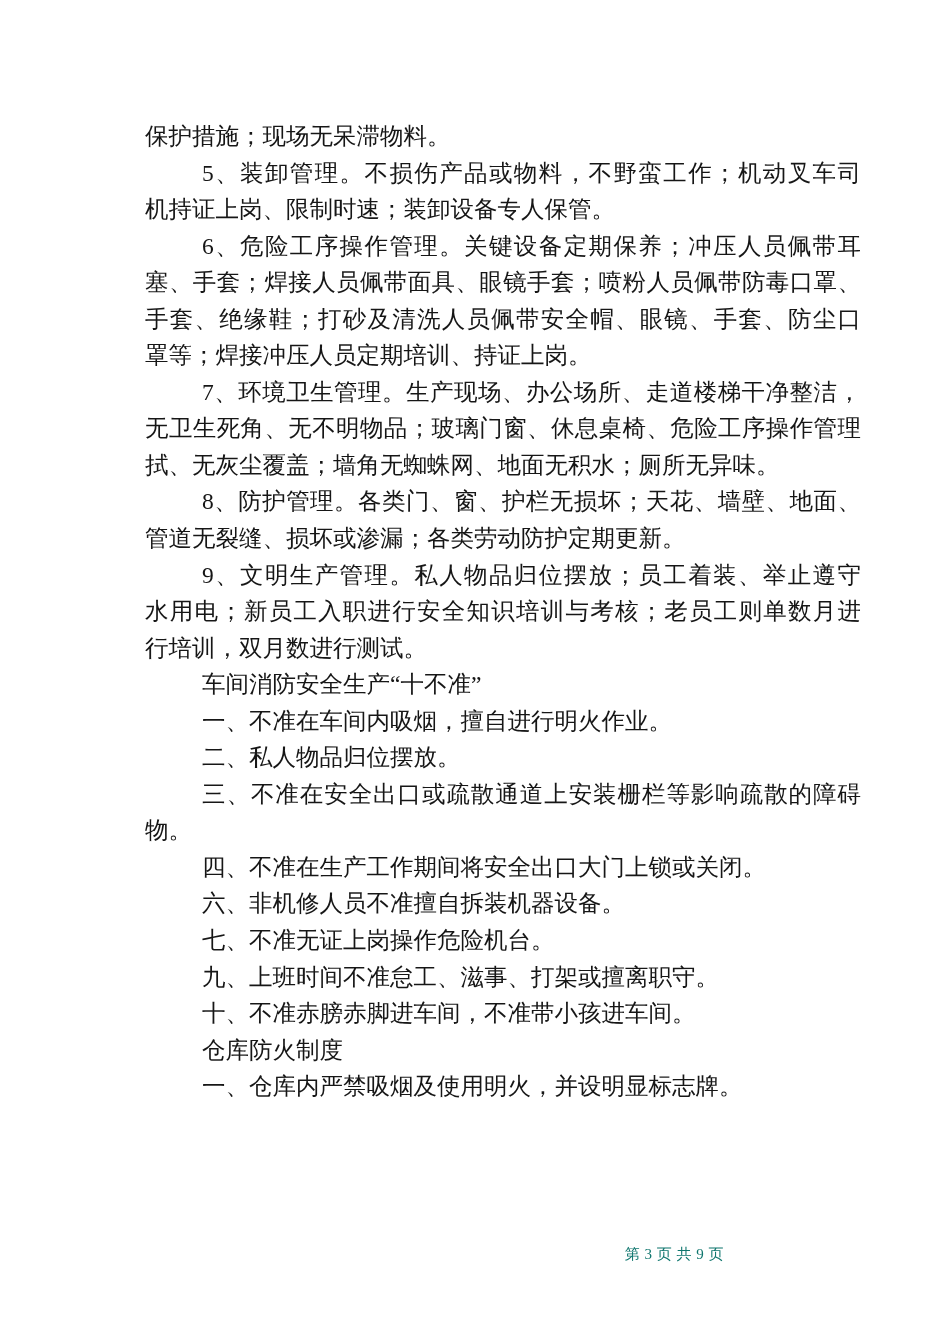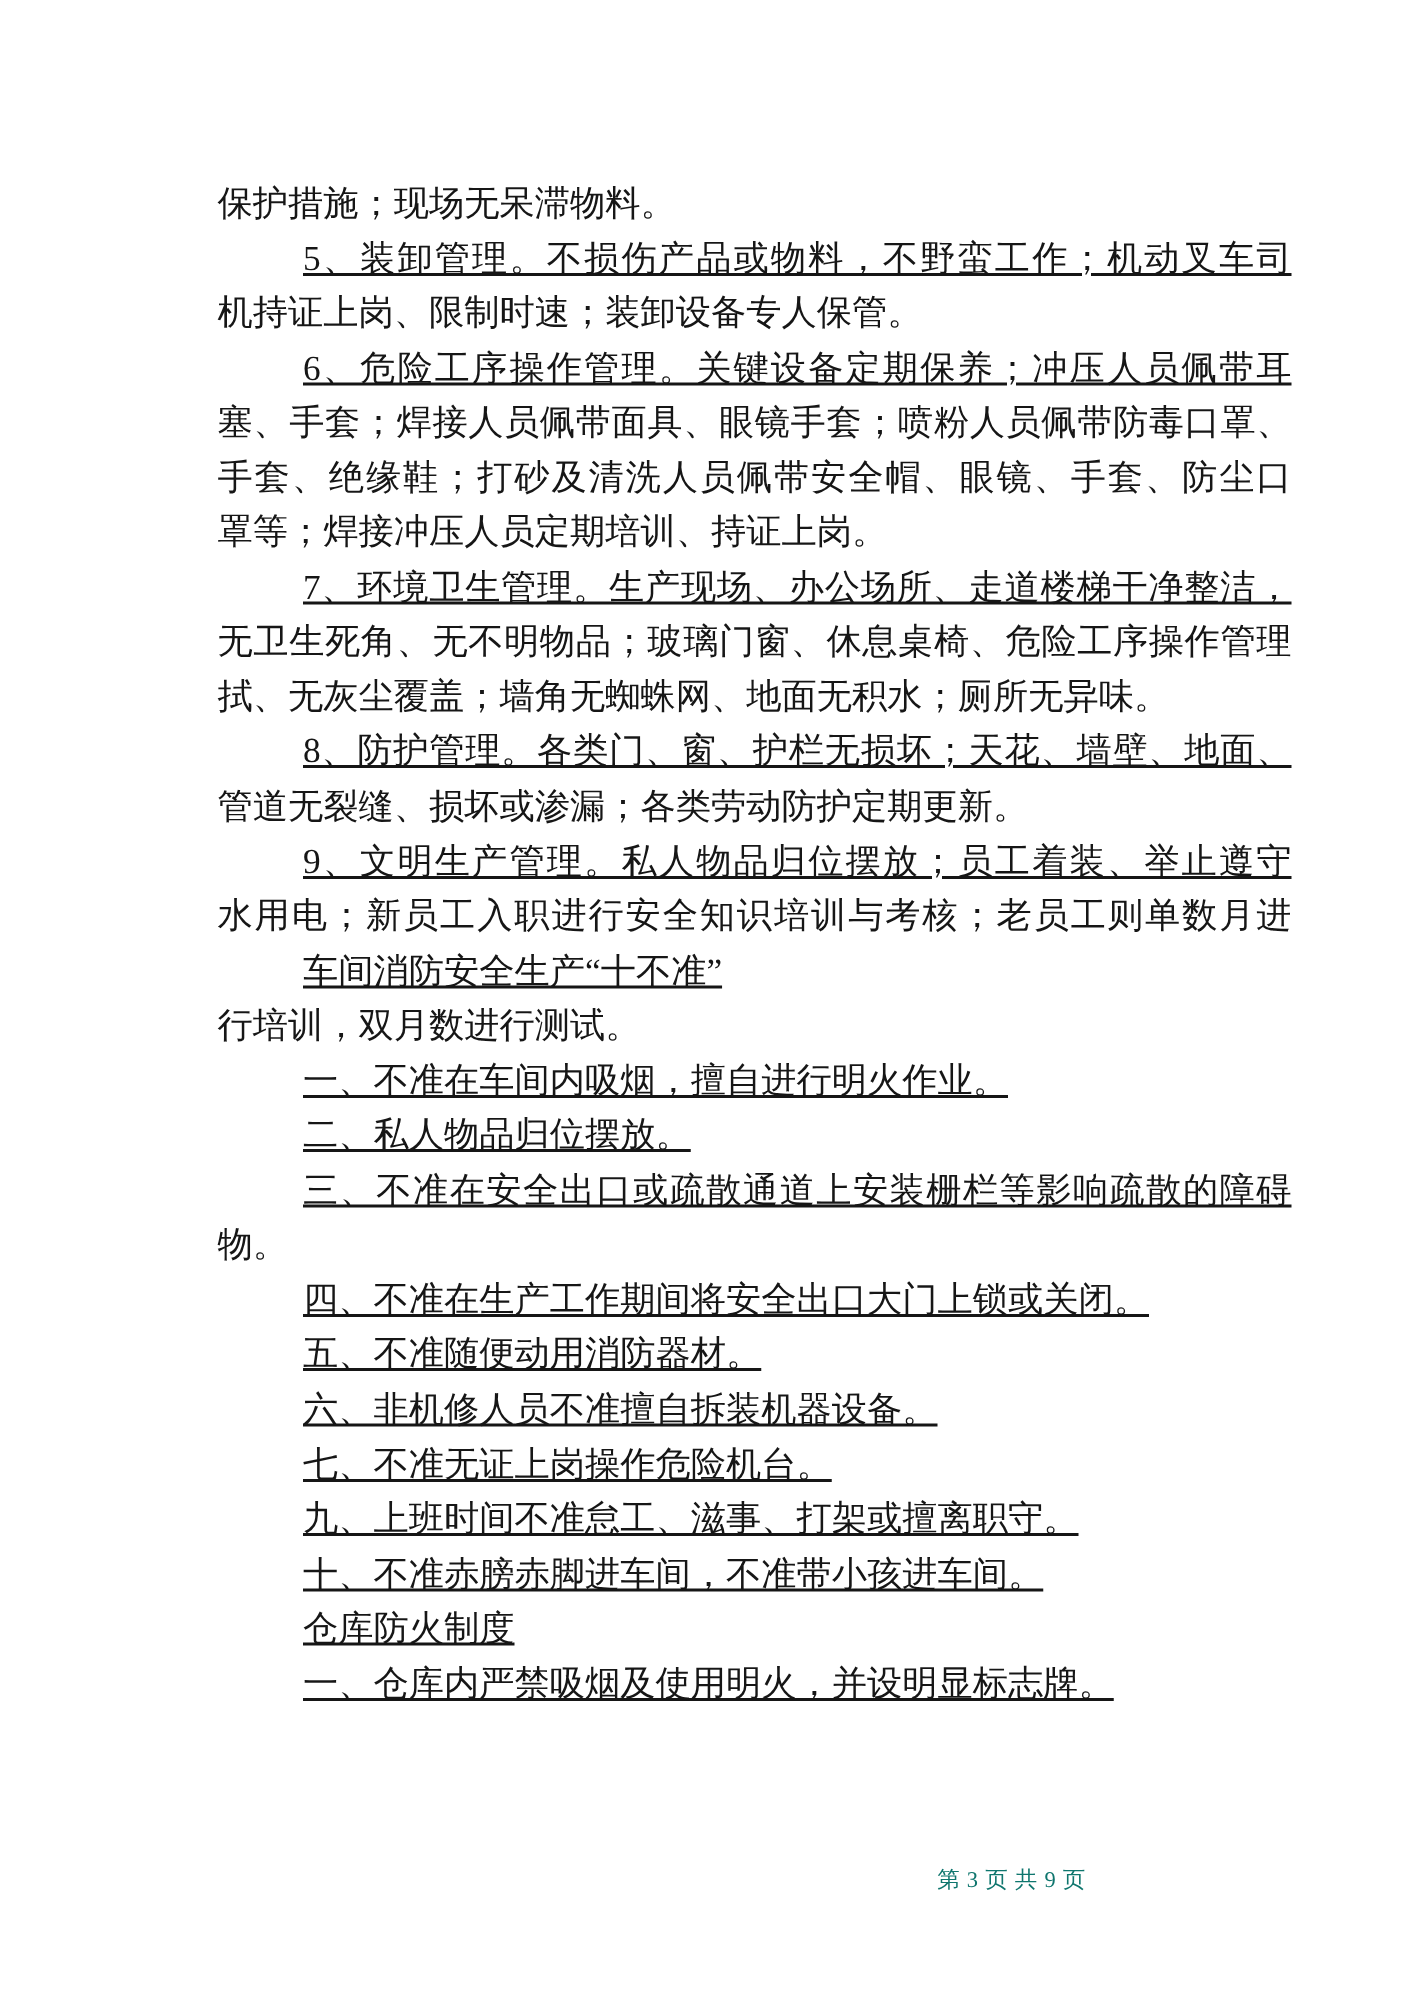--- a/index.html
+++ b/index.html
@@ -31,21 +31,20 @@
   }
   .line {
     font-size: 23.5px;
     line-height: 36.55px;
     height: 36.55px;
     text-align: left;
     letter-spacing: 0;
   }
   .line.indent {
     text-indent: 57px;
-    text-decoration: underline;
   }
   .line.justify {
     text-align: justify;
     text-align-last: justify;
     text-justify: inter-character;
   }
   .footer {
     position: absolute;
     top: 1244px;
     right: 142px;
@@ -67,28 +66,27 @@
       <div class="line justify">塞、手套；焊接人员佩带面具、眼镜手套；喷粉人员佩带防毒口罩、</div>
       <div class="line justify">手套、绝缘鞋；打砂及清洗人员佩带安全帽、眼镜、手套、防尘口</div>
       <div class="line">罩等；焊接冲压人员定期培训、持证上岗。</div>
       <div class="line indent justify">7、环境卫生管理。生产现场、办公场所、走道楼梯干净整洁，</div>
       <div class="line justify">无卫生死角、无不明物品；玻璃门窗、休息桌椅、危险工序操作管理</div>
       <div class="line">拭、无灰尘覆盖；墙角无蜘蛛网、地面无积水；厕所无异味。</div>
       <div class="line indent justify">8、防护管理。各类门、窗、护栏无损坏；天花、墙壁、地面、</div>
       <div class="line">管道无裂缝、损坏或渗漏；各类劳动防护定期更新。</div>
       <div class="line indent justify">9、文明生产管理。私人物品归位摆放；员工着装、举止遵守</div>
       <div class="line justify">水用电；新员工入职进行安全知识培训与考核；老员工则单数月进</div>
+      <div class="line">行培训，双月数进行测试。</div>
       <div class="line indent">车间消防安全生产“十不准”</div>
-      <div class="line">行培训，双月数进行测试。</div>
       <div class="line indent">一、不准在车间内吸烟，擅自进行明火作业。</div>
       <div class="line indent">二、私人物品归位摆放。</div>
       <div class="line indent justify">三、不准在安全出口或疏散通道上安装栅栏等影响疏散的障碍</div>
       <div class="line">物。</div>
       <div class="line indent">四、不准在生产工作期间将安全出口大门上锁或关闭。</div>
-      <div class="line indent">五、不准随便动用消防器材。</div>
       <div class="line indent">六、非机修人员不准擅自拆装机器设备。</div>
       <div class="line indent">七、不准无证上岗操作危险机台。</div>
       <div class="line indent">九、上班时间不准怠工、滋事、打架或擅离职守。</div>
       <div class="line indent">十、不准赤膀赤脚进车间，不准带小孩进车间。</div>
       <div class="line indent">仓库防火制度</div>
       <div class="line indent">一、仓库内严禁吸烟及使用明火，并设明显标志牌。</div>
     </div>
   <div class="footer">第 3 页 共 9 页</div>
 </div>
 

